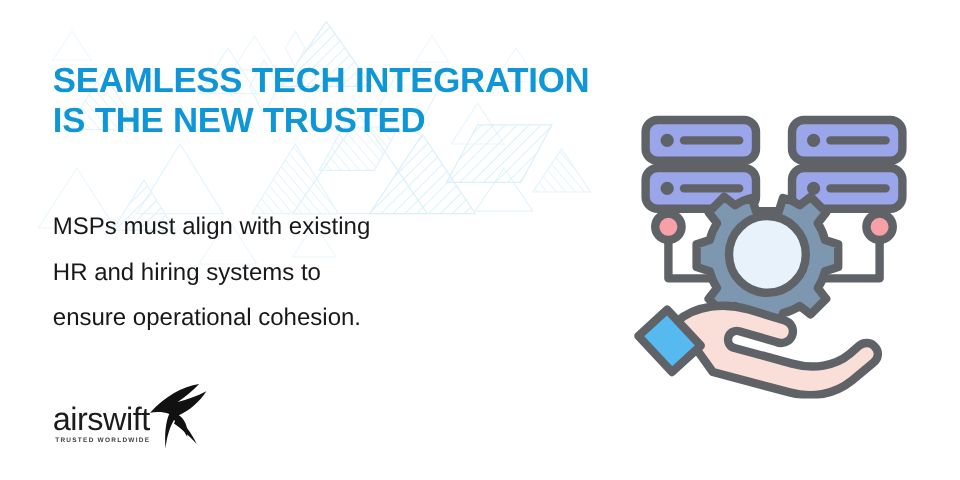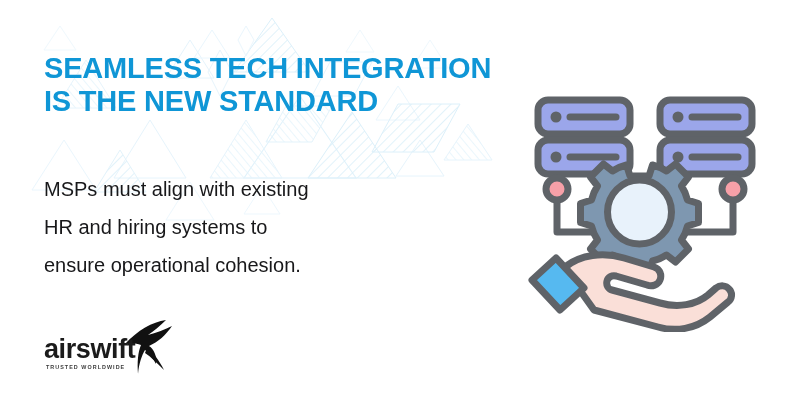--- a/index.html
+++ b/index.html
@@ -65,21 +65,21 @@
     width: 150px;
     height: 62px;
   }
   #logo-wordmark {
     position: absolute;
     left: 2px;
     top: 18px;
     font-size: 27px;
     line-height: 27px;
     color: #1b1b1b;
-    font-weight: bold;
+    font-weight: normal;
     letter-spacing: -0.4px;
   }
   #logo-tagline {
     position: absolute;
     left: 4px;
     top: 46px;
     font-size: 5.4px;
     line-height: 6px;
     color: #3c3c3c;
     letter-spacing: 1.05px;
@@ -140,21 +140,21 @@
       <polygon points="190,182 214,220 166,220" fill="none" stroke="#EDF7FD" stroke-width="1"></polygon>
       <polygon points="262,186 280,214 244,214" fill="none" stroke="#EDF7FD" stroke-width="1"></polygon>
       <polygon points="60,26 76,50 44,50" fill="none" stroke="#EFF8FD" stroke-width="1"></polygon>
       <polygon points="430,40 448,68 412,68" fill="none" stroke="#EFF8FD" stroke-width="1"></polygon>
       <polygon points="360,30 374,52 346,52" fill="none" stroke="#EFF8FD" stroke-width="1"></polygon>
     </g>
   </svg>
 
   <div id="text-col">
     <h1 id="headline">SEAMLESS TECH INTEGRATION
-IS THE NEW STANDARD</h1>
+IS THE NEW TRUSTED</h1>
     <p id="subcopy">MSPs must align with existing
 HR and hiring systems to
 ensure operational cohesion.</p>
   </div>
 
   <div id="logo">
     <svg id="logo-bird" width="62" height="62" viewBox="0 0 62 62" xmlns="http://www.w3.org/2000/svg">
       <path d="M5 26 C18 12 32 4 46 2 C40 8 34 13 28 17 C36 15 44 12 52 8
                C46 17 38 24 29 28 C34 31 37 38 36 46 C33 40 29 35 25 32
                C22 37 19 45 18 56 C17 44 18 34 21 27 C16 25 10 25 5 26 Z" fill="#111111"></path>

